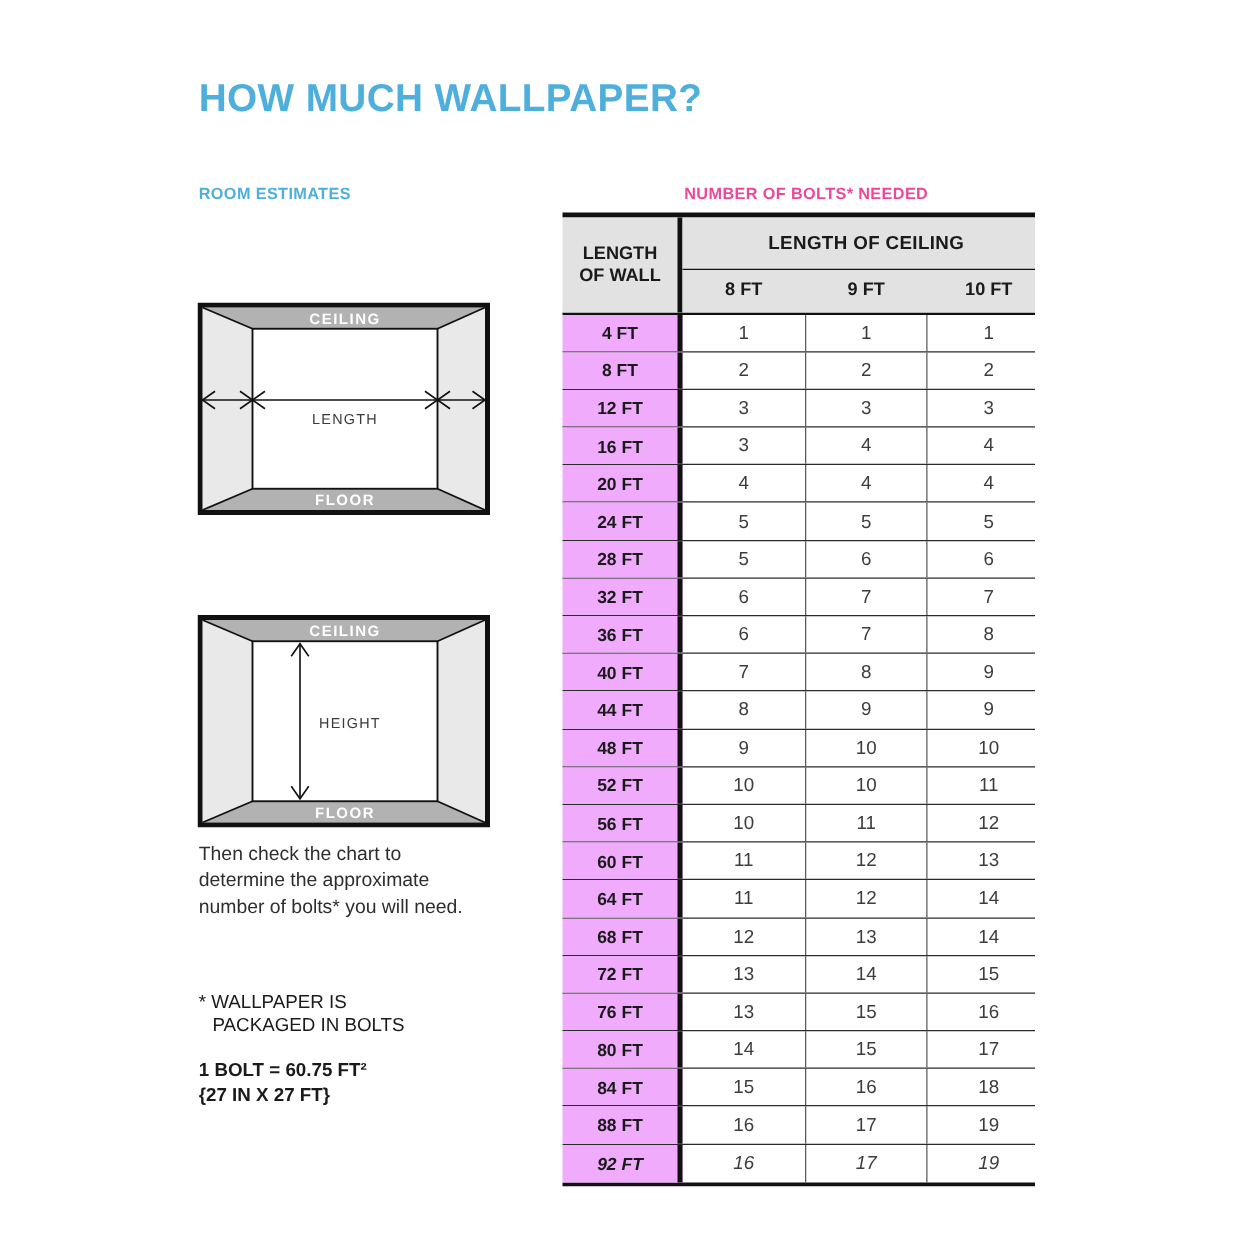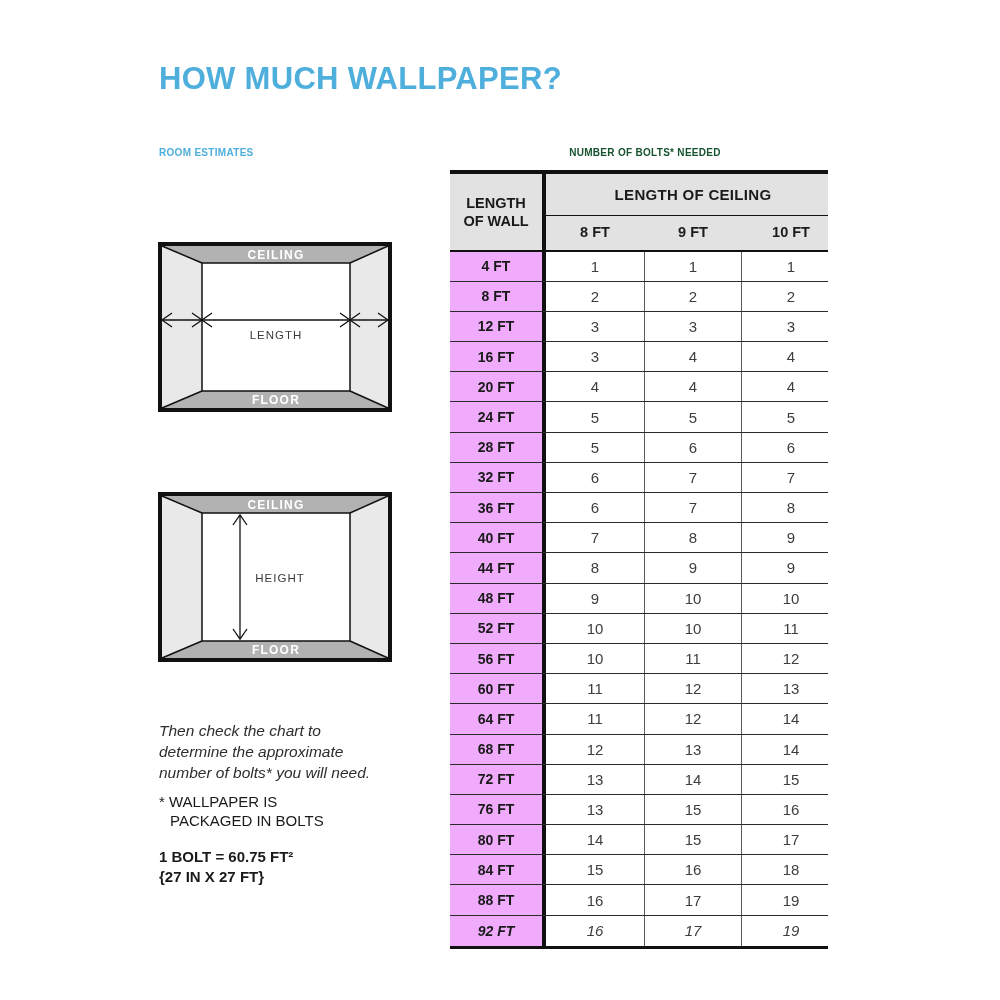--- a/index.html
+++ b/index.html
@@ -16,39 +16,39 @@
   
   .page-title {
     position: absolute;
     left: 159px; top: 40px;
     font-size: 31px;
     font-weight: bold;
     letter-spacing: 0.3px;
   }
   .section-heading {
     position: absolute;
-    font-size: 10px;
+    font-size: 13px;
     font-weight: bold;
     letter-spacing: 0.3px;
   }
   .room-estimates-heading { left: 159px; top: 147px; }
   .table-heading { left: 450px; top: 147px; width: 390px; text-align: center; }
 
   
   .body-text {
     position: absolute;
     margin: 0;
     font-size: 15.5px;
     line-height: 21px;
     color: #2e2e2e;
     white-space: pre-line;
   }
   .para1 { left: 159px; top: 181px; }
   .para2 { left: 159px; top: 432px; }
-  .para3 { left: 159px; top: 720px; font-style: italic; }
+  .para3 { left: 159px; top: 673px; }
 
   .footnote {
     position: absolute;
     left: 159px; top: 792px;
     font-size: 15px;
     font-weight: normal;
     line-height: 19px;
     color: #1a1a1a;
   }
   .footnote .indent { padding-left: 11px; }
@@ -191,21 +191,21 @@
   <div class="footnote">
     <div>* WALLPAPER IS</div>
     <div class="indent">PACKAGED IN BOLTS</div>
   </div>
 
   <div class="bolt-def">
     <div>1 BOLT = 60.75 FT²</div>
     <div>{27 IN X 27 FT}</div>
   </div>
 
-  <div class="section-heading table-heading accent" style="color: #14532d;">NUMBER OF BOLTS* NEEDED</div>
+  <div class="section-heading table-heading accent" style="color: #ec4899;">NUMBER OF BOLTS* NEEDED</div>
 
   <div class="bolt-table">
     <div class="thead">
       <div class="col1-header">LENGTH
 OF WALL</div>
       <div class="right-header">
         <div class="group-header">LENGTH OF CEILING</div>
         <div class="sub-headers">
           <div class="sub-header">8 FT</div>
           <div class="sub-header">9 FT</div>

